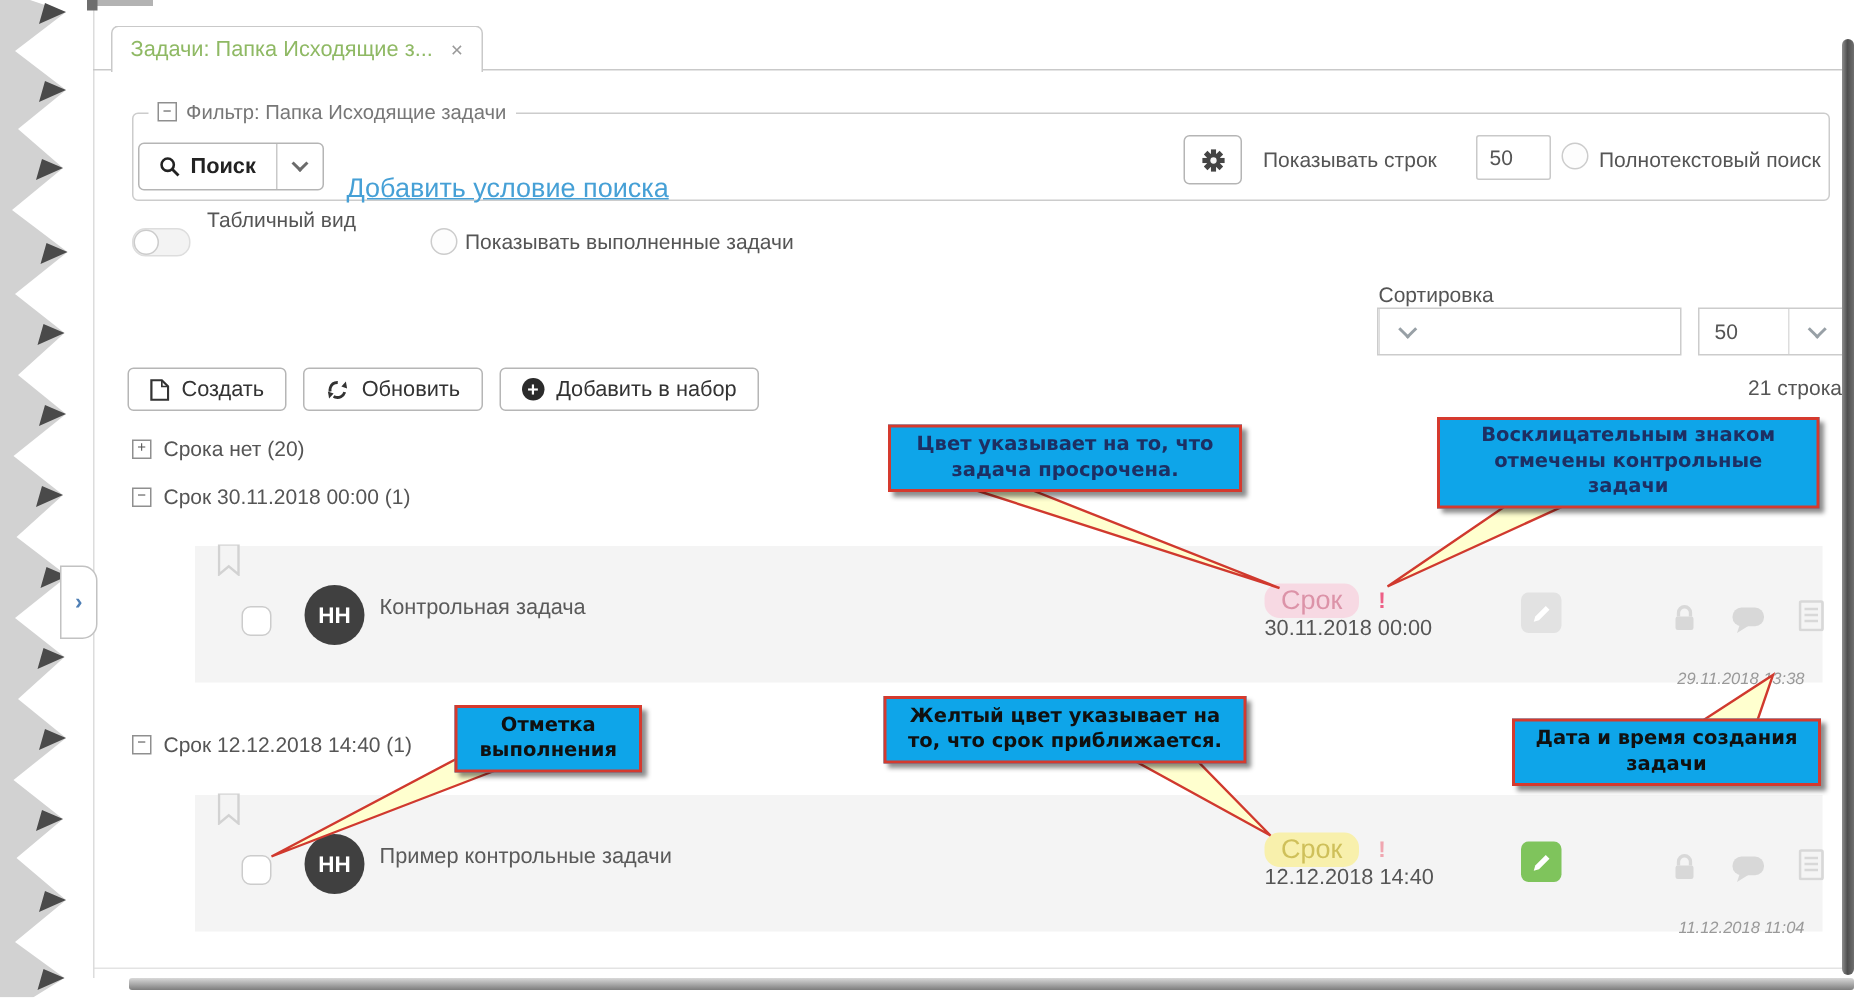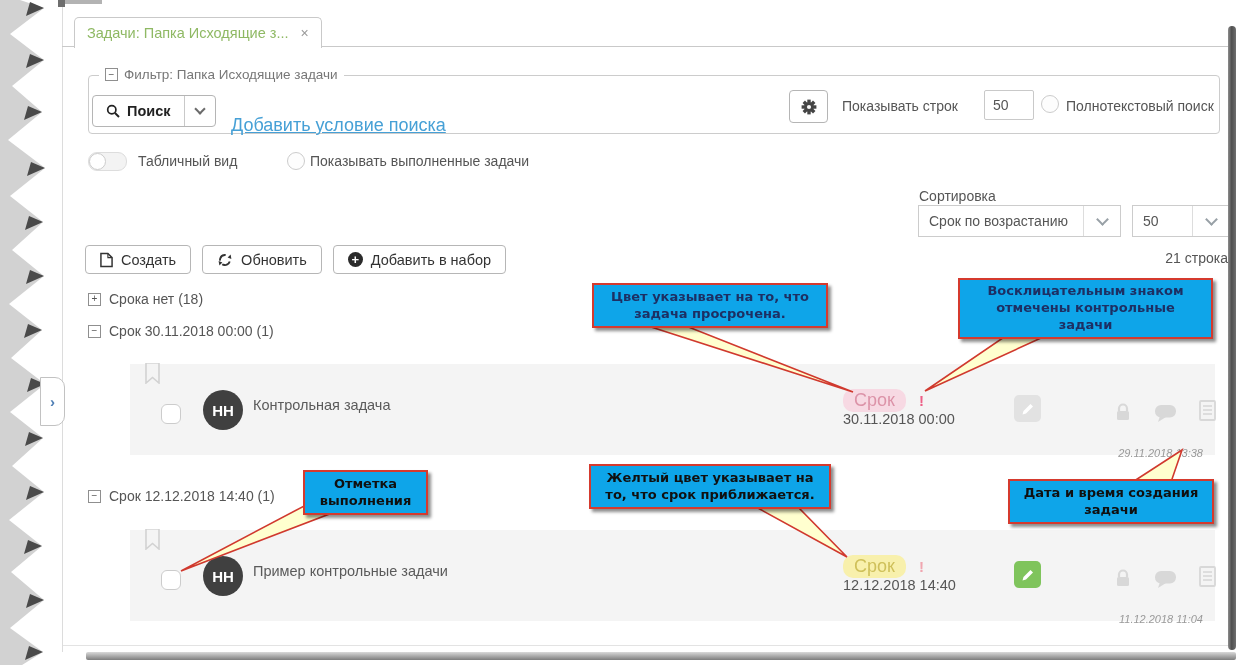--- a/index.html
+++ b/index.html
@@ -41,21 +41,21 @@
       background:#fff;display:flex;align-items:center;justify-content:center;cursor:pointer;}
   .rows-label{position:absolute;left:753px;top:22px;color:#555;}
   .rows-input{position:absolute;left:895px;top:14px;width:40px;height:28px;border:1px solid #c9c9c9;border-radius:2px;
       padding:0 0 0 8px;font:14px "Liberation Sans",sans-serif;color:#555;}
   .circle-cb{width:16px;height:16px;border:1px solid #ccc;border-radius:50%;background:#fdfdfd;cursor:pointer;}
   .ft-cb{position:absolute;left:952px;top:19px;}
   .ft-label{position:absolute;left:977px;top:22px;color:#555;}
   
   .toggle{left:88px;top:152px;width:37px;height:17px;border:1px solid #ddd;border-radius:9px;background:#f3f3f3;cursor:pointer;}
   .toggle-knob{position:absolute;left:0px;top:0px;width:15px;height:15px;border:1px solid #ccc;border-radius:50%;background:#fff;}
-  .tv-label{left:138px;top:153px;}
+  .tv-label{left:138px;top:138px;}
   .done-cb{left:287px;top:152px;}
   .done-label{left:310px;top:153px;}
   
   .sort-label{left:919px;top:188px;}
   .select{position:absolute;height:30px;border:1px solid #ccc;background:#fff;display:flex;align-items:stretch;cursor:pointer;}
   .select-text{display:flex;align-items:center;padding:0 10px;flex:1;color:#555;}
   .select-caret{width:36px;border-left:1px solid #ddd;display:flex;align-items:center;justify-content:center;}
   .sel-order{left:918px;top:205px;width:201px;}
   .sel-size{left:1132px;top:205px;width:96px;}
   .total-rows{left:1128px;top:250px;width:100px;text-align:right;}
@@ -160,21 +160,20 @@
 
 <div class="abs toggle">
     <span class="toggle-knob"></span>
   </div>
 <span class="abs tv-label">Табличный вид</span>
 <span class="abs circle-cb done-cb"></span>
 <span class="abs done-label">Показывать выполненные задачи</span>
 
 <span class="abs sort-label">Сортировка</span>
 <div class="select sel-order">
-  <span class="select-text">Срок по возрастанию</span>
   <span class="select-caret">
       <i class="chev"></i>
     </span>
 </div>
 <div class="select sel-size">
   <span class="select-text">50</span>
   <span class="select-caret">
       <i class="chev"></i>
     </span>
 </div>
@@ -197,21 +196,21 @@
     <span>Обновить</span>
   </button>
   <button class="btn">
     <span class="plus-circle">+</span>
     <span>Добавить в набор</span>
   </button>
 </div>
 
 <div class="group" style="top:291px;">
   <span class="tree-glyph">+</span>
-  <span>Срока нет (18)</span>
+  <span>Срока нет (20)</span>
 </div>
 <div class="group" style="top:323px;">
   <span class="tree-glyph">−</span>
   <span>Срок 30.11.2018 00:00 (1)</span>
 </div>
 
 <div class="row-panel" style="top:364px;">
   <svg class="bookmark" width="15" height="21" viewBox="0 0 15 21">
     <path d="M1,0 H14 V20 L7.5,14.5 1,20 Z" fill="none" stroke="#d2d2d2" stroke-width="1.6"></path>
   </svg>

